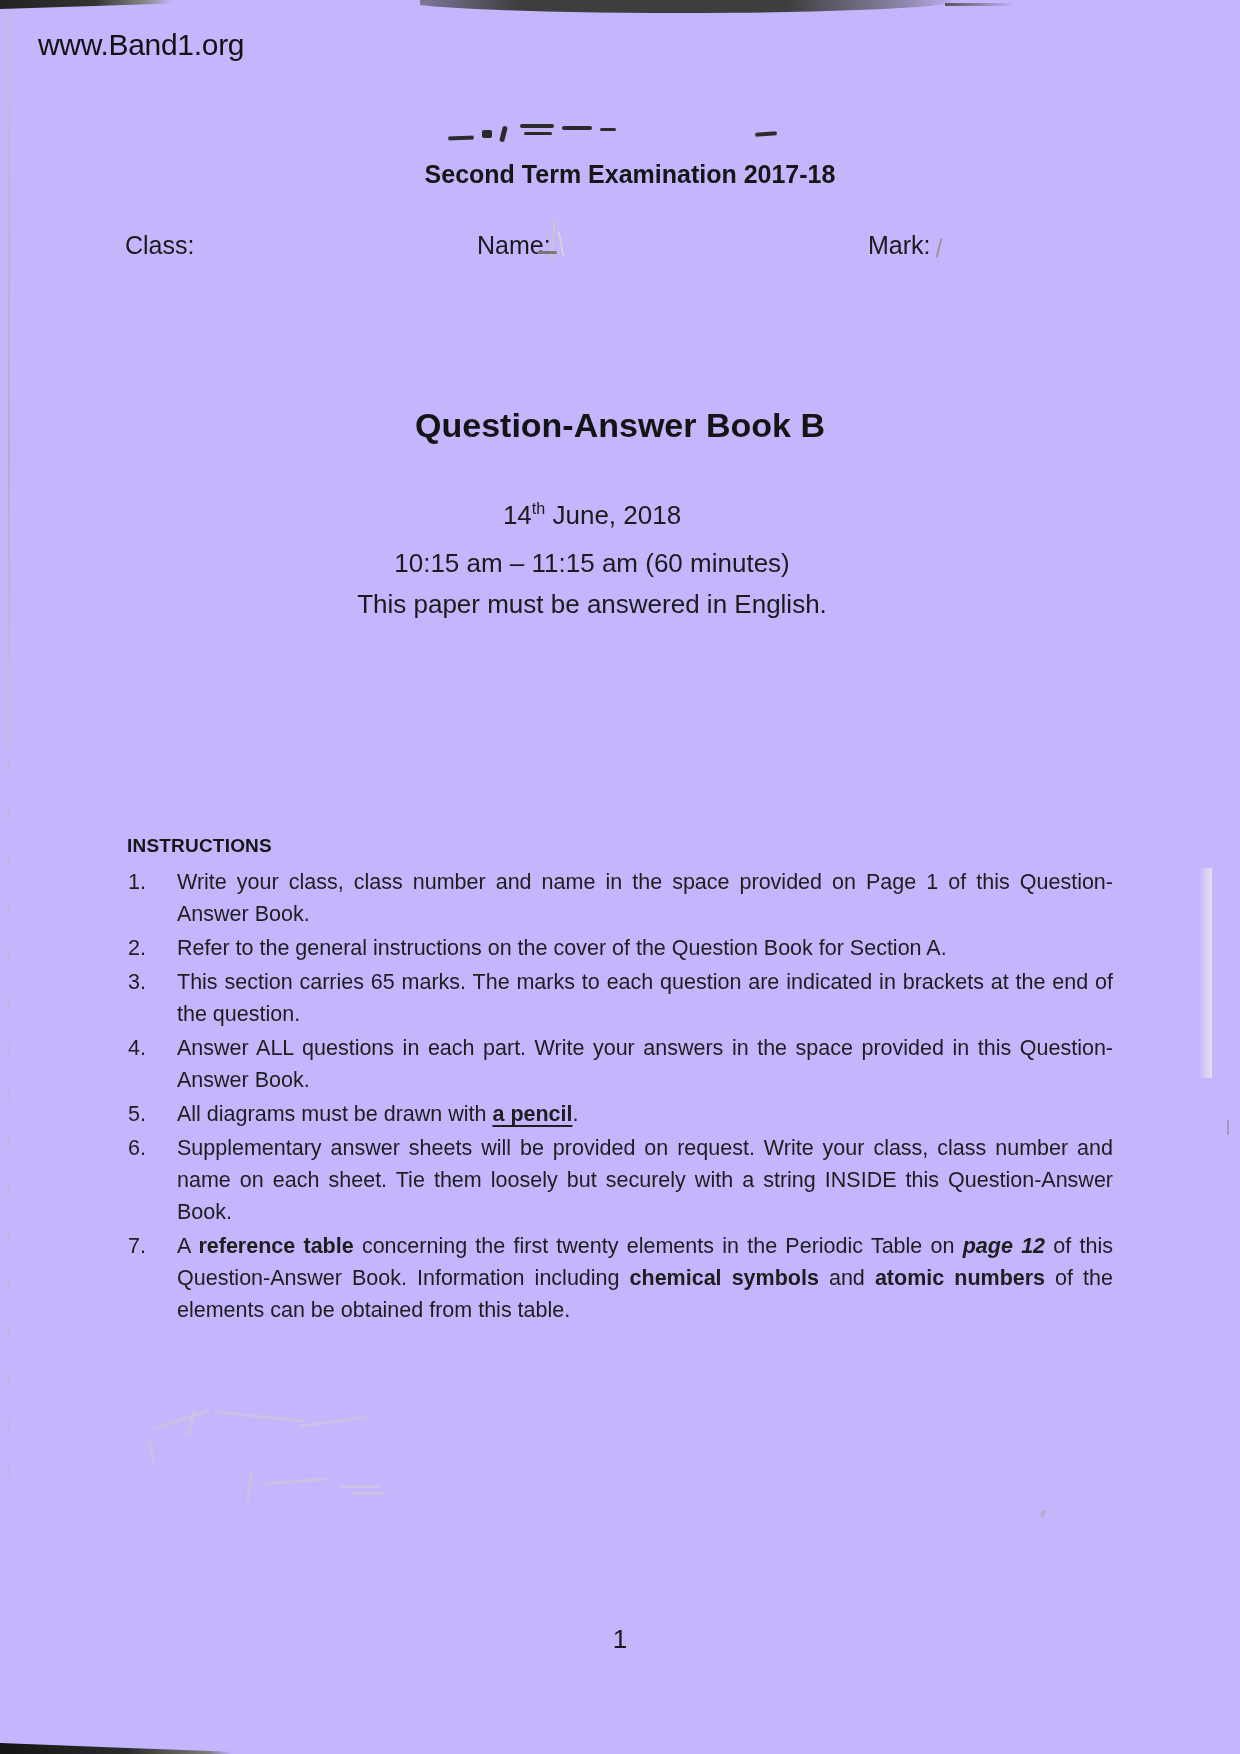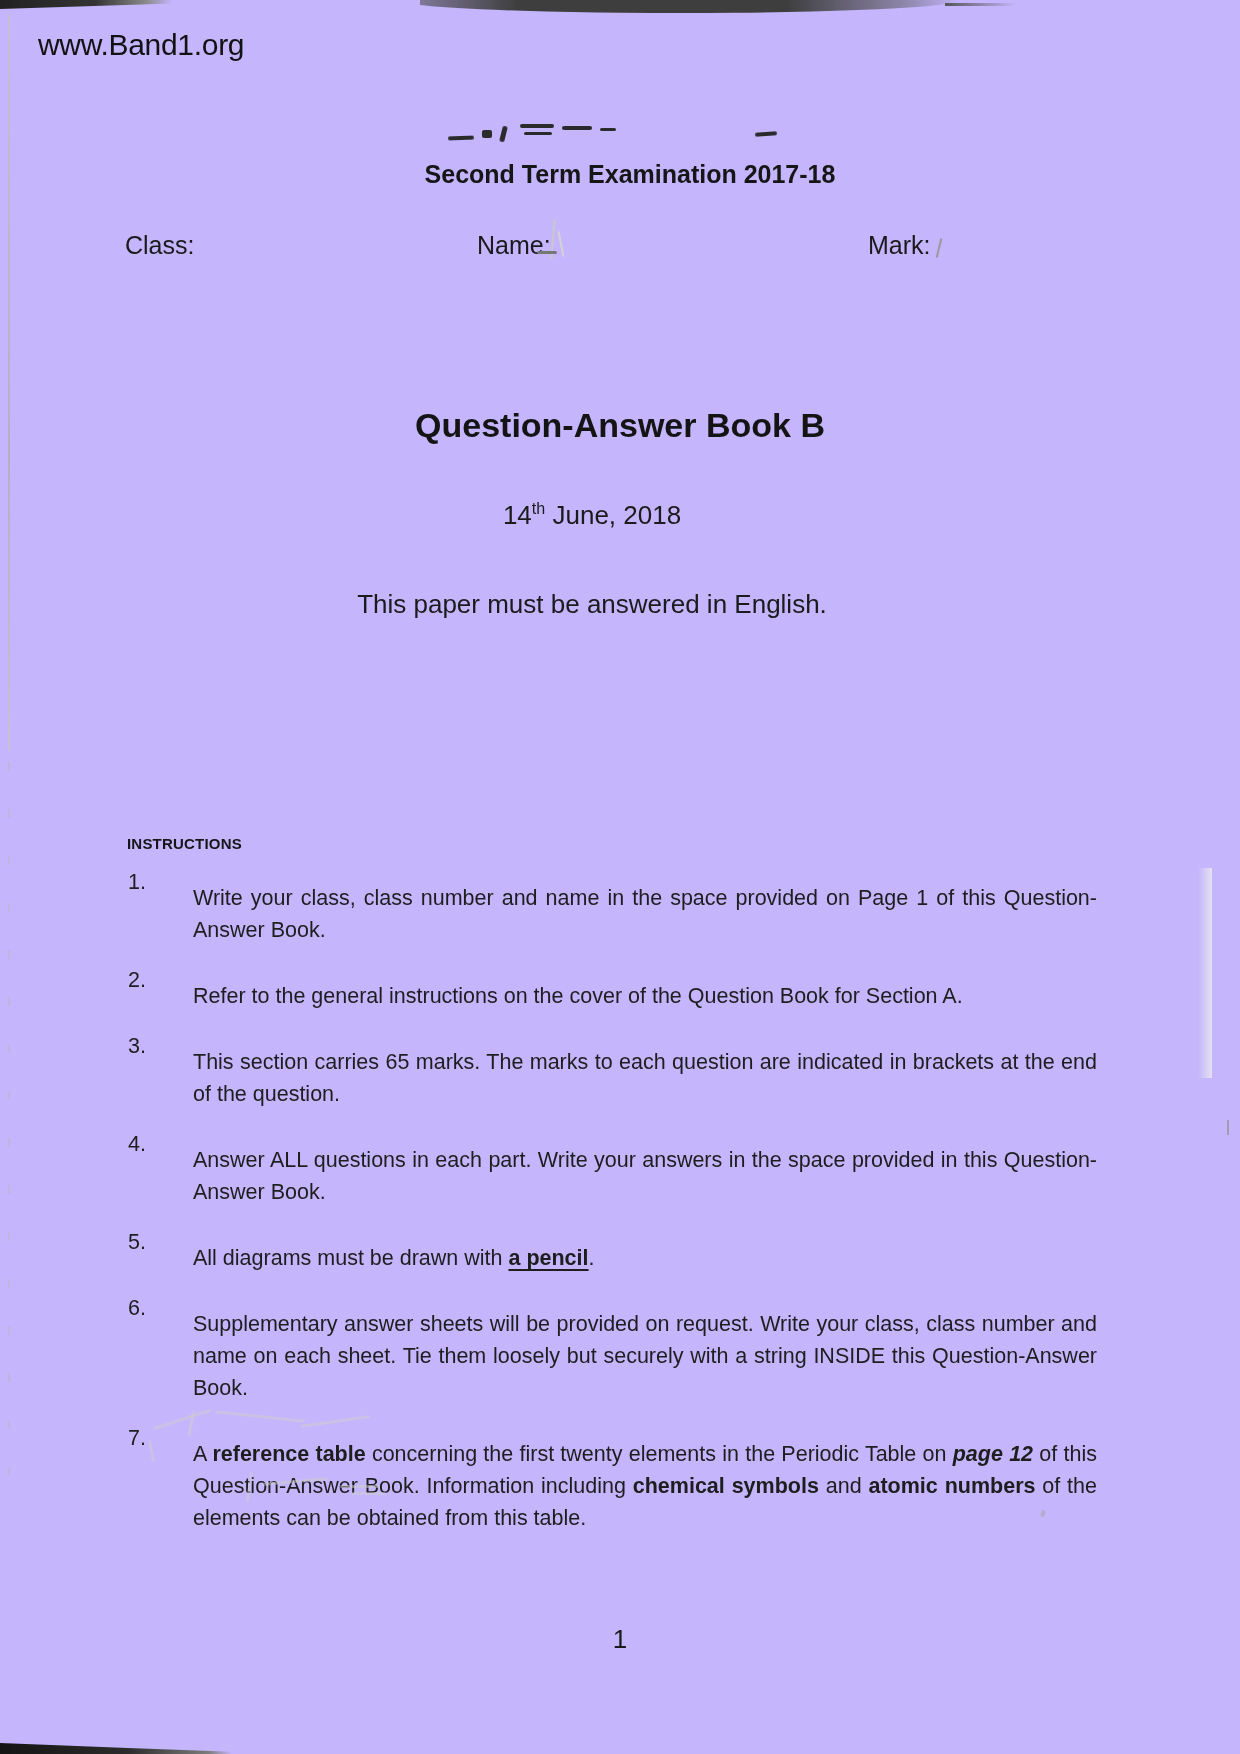--- a/index.html
+++ b/index.html
@@ -84,29 +84,29 @@
     position:absolute;left:0;width:1184px;text-align:center;
     font-size:26px;color:#1b1b1b;margin:0;
   }
   .date-line{top:500px;}
   .time-line{top:548px;}
   .lang-line{top:589px;}
   .sup{font-size:0.62em;vertical-align:super;line-height:0;}
 
   .instructions-heading{
     position:absolute;left:127px;top:835px;
-    font-size:15px;font-weight:700;color:#161616;margin:0;letter-spacing:.2px;
+    font-size:19px;font-weight:700;color:#161616;margin:0;letter-spacing:.2px;
   }
   .instructions-list{
     position:absolute;left:128px;top:866px;width:985px;
     font-size:21.5px;line-height:32px;color:#1e1e1e;
   }
   .ins-item{display:flex;margin:0 0 2px 0;}
   .ins-num{flex:none;width:49px;}
-  .ins-text{flex:1;margin:16px;text-align:justify;}
+  .ins-text{flex:1;margin:0;text-align:justify;}
   .ins-text .b{font-weight:700;}
   .ins-text .i{font-style:italic;}
   .ins-text .u{text-decoration:underline;text-decoration-thickness:2px;text-underline-offset:4px;}
 
   .page-number{
     position:absolute;left:0;top:1624px;width:1240px;
     text-align:center;font-size:26px;color:#1a1a1a;
   }
 </style>
 </head>
@@ -146,20 +146,21 @@
   </div>
 
   <div class="pencil" style="left:552px;top:219px;width:2px;height:40px;transform:rotate(5deg);"></div>
   <div class="pencil" style="left:560px;top:231px;width:2px;height:26px;transform:rotate(-11deg);background:#d4d4d4;"></div>
   <div class="pencil" style="left:537px;top:251px;width:20px;height:3px;background:#777;"></div>
   <div class="pencil" style="left:938px;top:238px;width:2px;height:20px;transform:rotate(14deg);background:#9a9a9a;"></div>
 
   <h2 class="book-title">Question-Answer Book B</h2>
 
   <p class="date-line"><span>14</span><span class="sup">th</span><span> June, 2018</span></p>
+  <p class="time-line">10:15 am – 11:15 am (60 minutes)</p>
   <p class="lang-line">This paper must be answered in English.</p>
 
   <h3 class="instructions-heading">INSTRUCTIONS</h3>
   <div class="instructions-list">
       <div class="ins-item">
         <span class="ins-num">1.</span>
         <p class="ins-text"><span>Write your class, class number and name in the space provided on Page 1 of this Question-Answer Book.</span></p>
       </div>
       <div class="ins-item">
         <span class="ins-num">2.</span>

